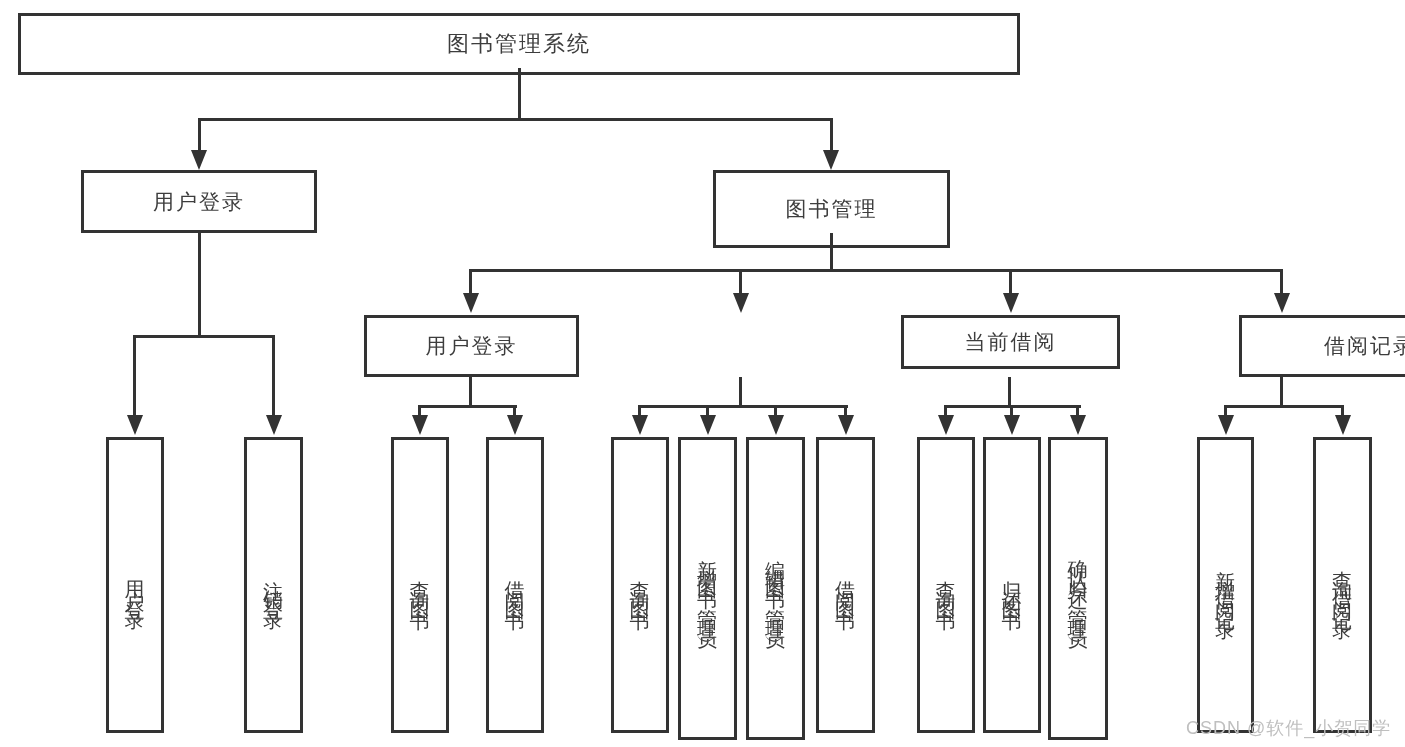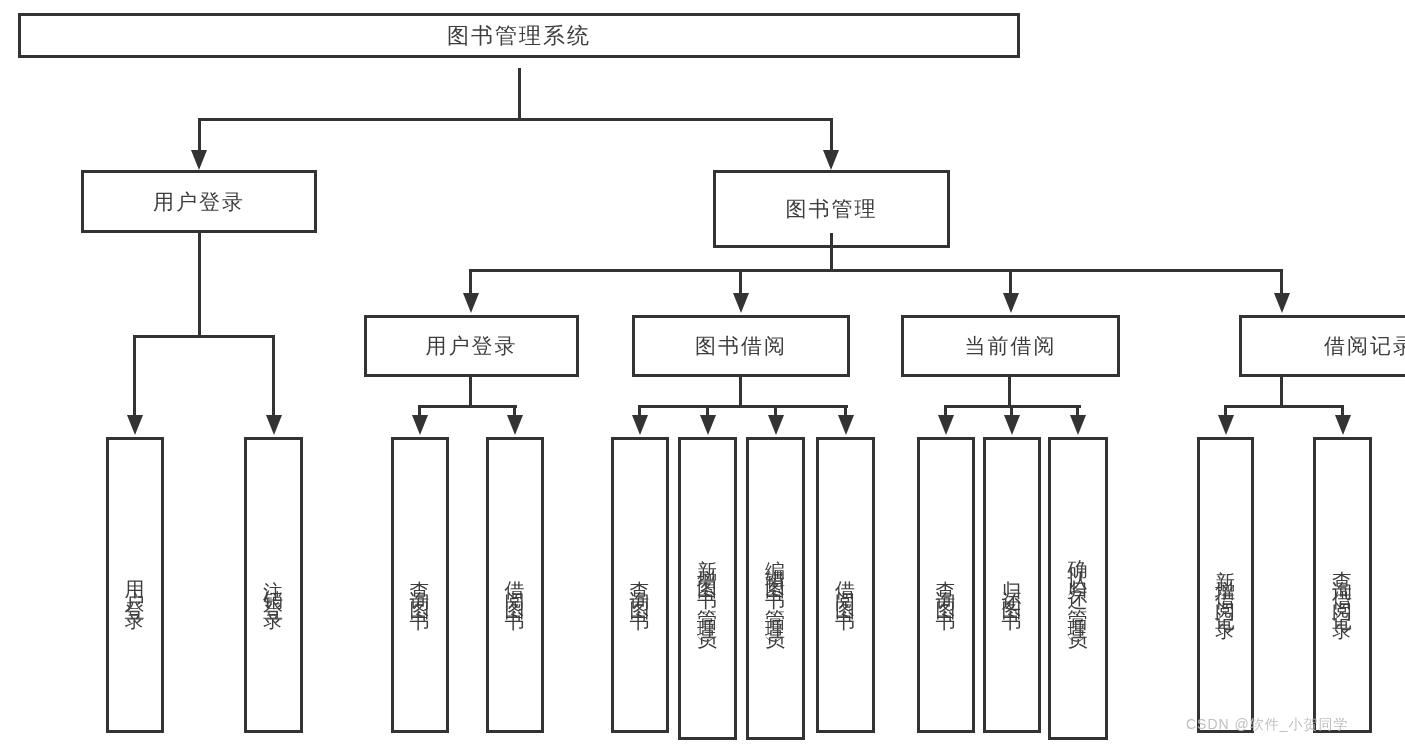--- a/index.html
+++ b/index.html
@@ -37,53 +37,50 @@
   .line{position:absolute;background:var(--line);}
   .arrowhead{
     position:absolute;width:0;height:0;
     border-left:8px solid transparent;
     border-right:8px solid transparent;
     border-top:20px solid var(--line);
   }
   .watermark{
     position:absolute;
     left:1186px;top:716px;
-    font-size:14px;
+    font-size:18px;
     letter-spacing:1px;
     color:var(--watermark);
     z-index:20;
     white-space:nowrap;
   }
 </style>
 </head>
 <body>
 
 <div id="stage">
 
-  <div class="box rootnode" style="left:18px;top:13px;width:1002px;height:45px;">
+  <div class="box rootnode" style="left:18px;top:13px;width:1002px;height:62px;">
     <span>图书管理系统</span>
   </div>
 
   <div class="box hnode" style="left:81px;top:170px;width:236px;height:63px;">
     <span>用户登录</span>
   </div>
 
   <div class="box hnode" style="left:713px;top:170px;width:237px;height:78px;">
     <span>图书管理</span>
   </div>
 
   <div class="box hnode" style="left:364px;top:315px;width:215px;height:62px;">
     <span>用户登录</span>
   </div>
 
-  <div class="box hnode" style="left:632px;top:315px;width:218px;height:62px;">
-    <span>图书借阅</span>
-  </div>
 
-  <div class="box hnode" style="left:901px;top:315px;width:219px;height:62px;">
+  <div class="box hnode" style="left:901px;top:315px;width:219px;height:54px;">
     <span>当前借阅</span>
   </div>
 
   <div class="box hnode" style="left:1239px;top:315px;width:262px;height:62px;">
     <span>借阅记录</span>
   </div>
 
   <div class="box leaf" style="left:106px;top:437px;width:58px;height:296px;">
     <span>用户登录</span>
   </div>

